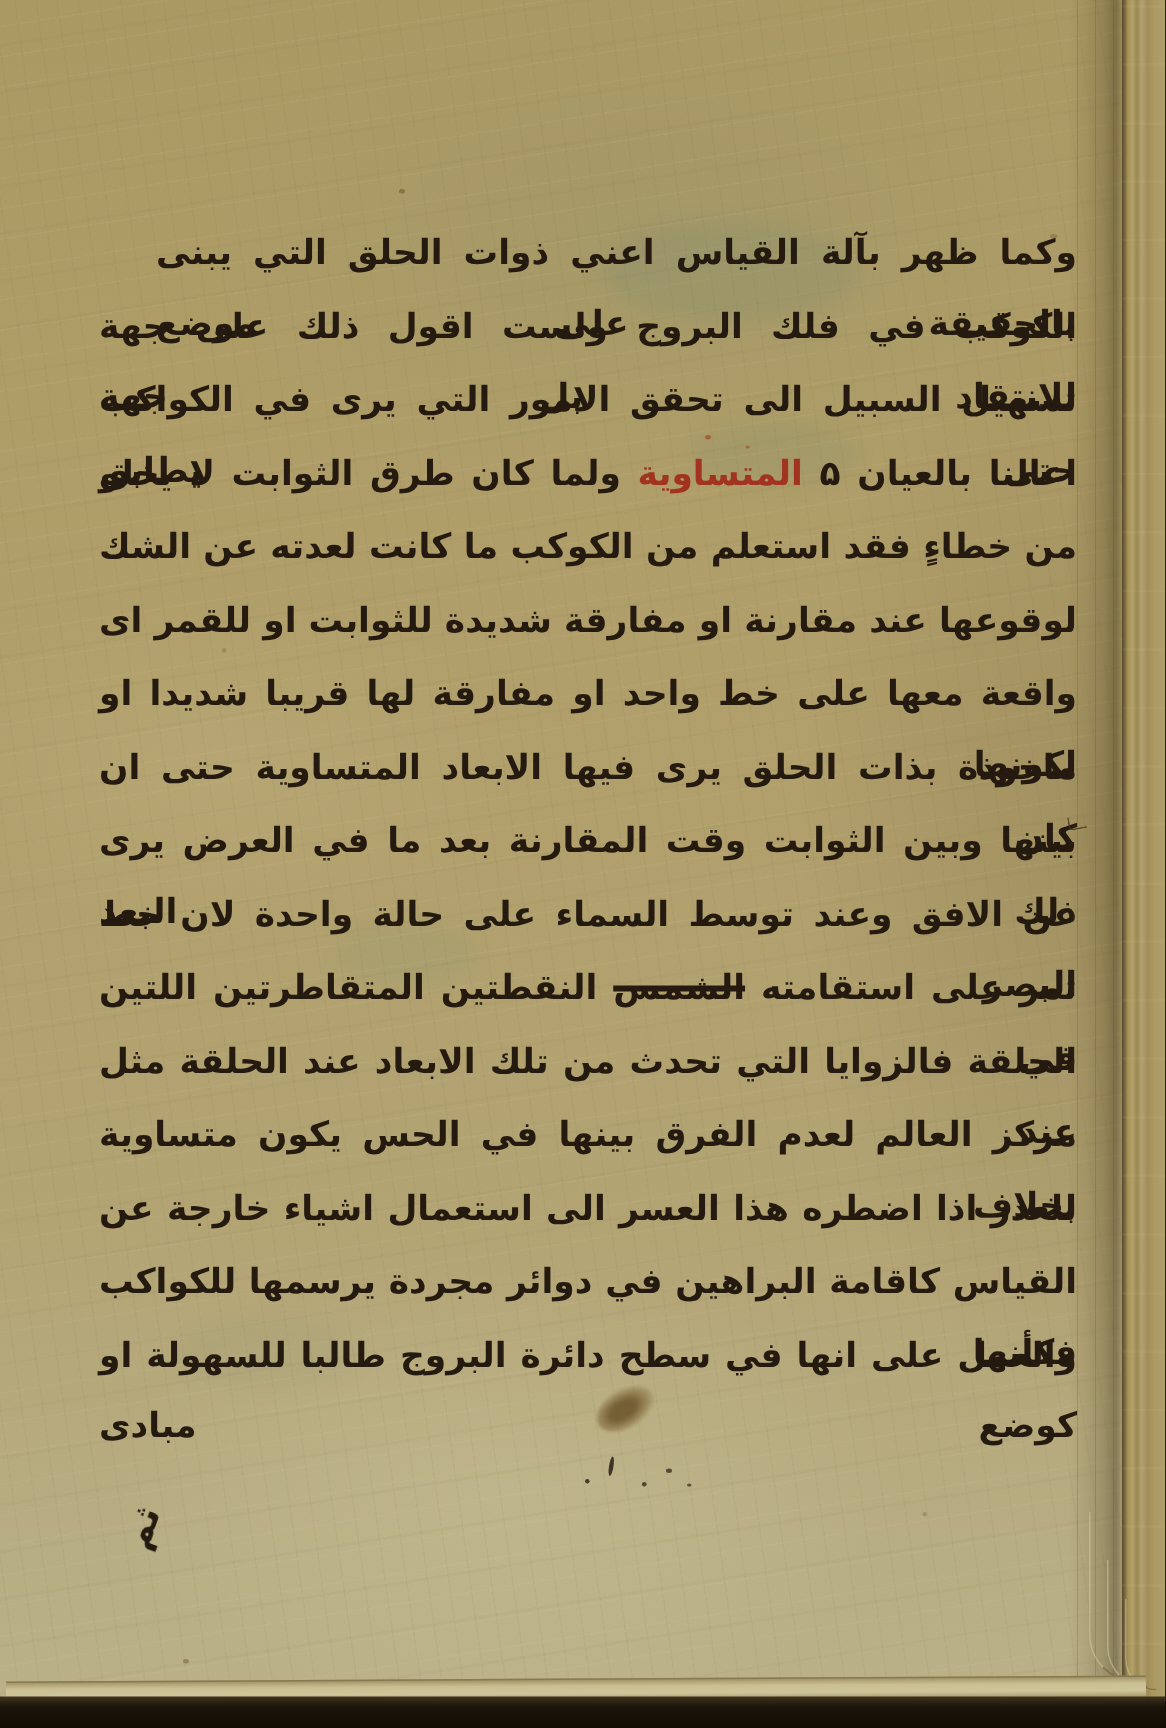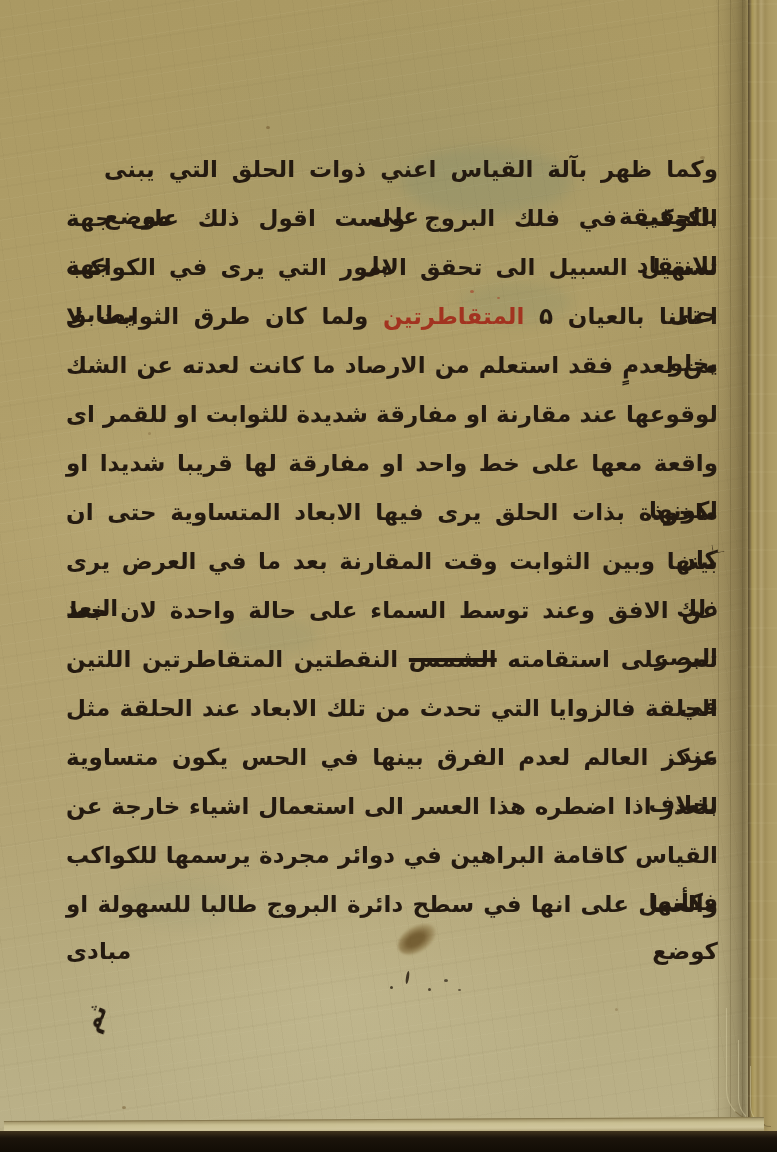--- a/index.html
+++ b/index.html
@@ -116,22 +116,22 @@
 
     <div id="stain-1" class="stain"></div>
     <div id="stain-2" class="stain"></div>
     <div id="stain-3" class="stain"></div>
     <div id="stain-4" class="stain"></div>
 
     <div id="text-block">
         <div class="line indent"><span class="seg ink">وكما ظهر بآلة القياس اعني ذوات الحلق التي يبنى بالحقيقة على موضع</span></div>
         <div class="line"><span class="seg ink">الكوكب في فلك البروج ولست اقول ذلك على جهة للانتقاد بل جهة</span></div>
         <div class="line"><span class="seg ink">تسهيل السبيل الى تحقق الامور التي يرى في الكواكب حتى يطابق</span></div>
-        <div class="line"><span class="seg ink">اعالنا بالعيان ۵</span> <span class="seg rubric">المتقاطرتين</span> <span class="seg ink">ولما كان طرق الثوابت لا يخلو</span></div>
-        <div class="line"><span class="seg ink">من لعدمٍ فقد استعلم من الارصاد ما كانت لعدته عن الشك</span></div>
+        <div class="line"><span class="seg ink">اعالنا بالعيان ۵</span> <span class="seg rubric">المتساوية</span> <span class="seg ink">ولما كان طرق الثوابت لا يخلو</span></div>
+        <div class="line"><span class="seg ink">من خطاءٍ فقد استعلم من الكوكب ما كانت لعدته عن الشك</span></div>
         <div class="line"><span class="seg ink">لوقوعها عند مقارنة او مفارقة شديدة للثوابت او للقمر اى</span></div>
         <div class="line"><span class="seg ink">واقعة معها على خط واحد او مفارقة لها قريبا شديدا او لكونها</span></div>
         <div class="line"><span class="seg ink">ماخوذة بذات الحلق يرى فيها الابعاد المتساوية حتى ان كان</span></div>
         <div class="line"><span class="seg ink">بينها وبين الثوابت وقت المقارنة بعد ما في العرض يرى ذلك البعد</span></div>
         <div class="line"><span class="seg ink">عن الافق وعند توسط السماء على حالة واحدة لان خط البصر</span></div>
         <div class="line"><span class="seg ink">تمر على استقامته</span> <span class="seg struck">الشمس</span> <span class="seg ink">النقطتين المتقاطرتين اللتين في</span></div>
         <div class="line"><span class="seg ink">الحلقة فالزوايا التي تحدث من تلك الابعاد عند الحلقة مثل عند</span></div>
         <div class="line"><span class="seg ink">مركز العالم لعدم الفرق بينها في الحس يكون متساوية بخلاف</span></div>
         <div class="line"><span class="seg ink">للعذر اذا اضطره هذا العسر الى استعمال اشياء خارجة عن</span></div>
         <div class="line"><span class="seg ink">القياس كاقامة البراهين في دوائر مجردة يرسمها للكواكب فكأنها</span></div>

